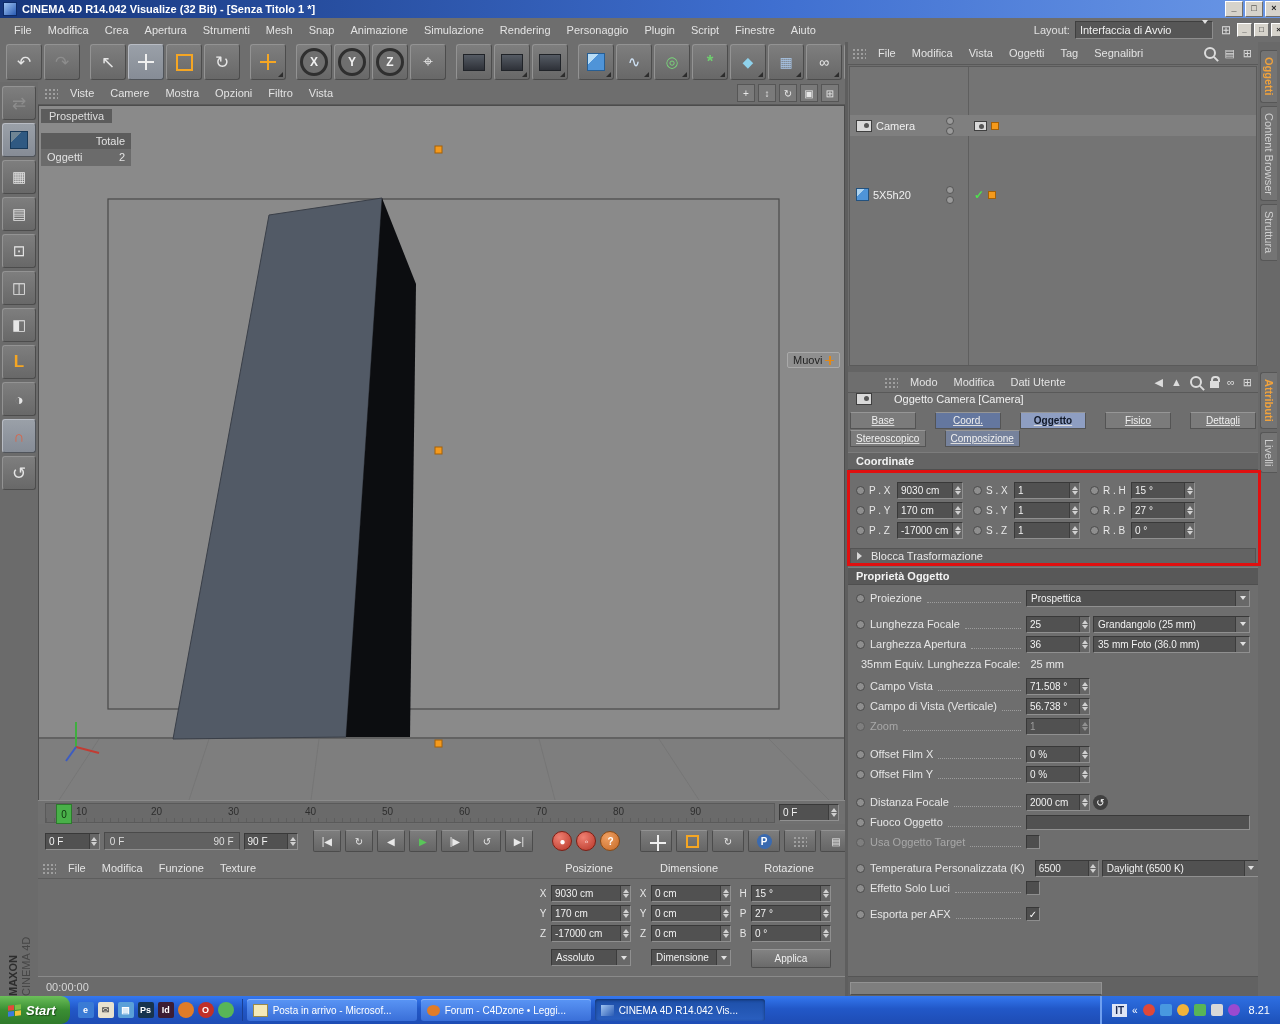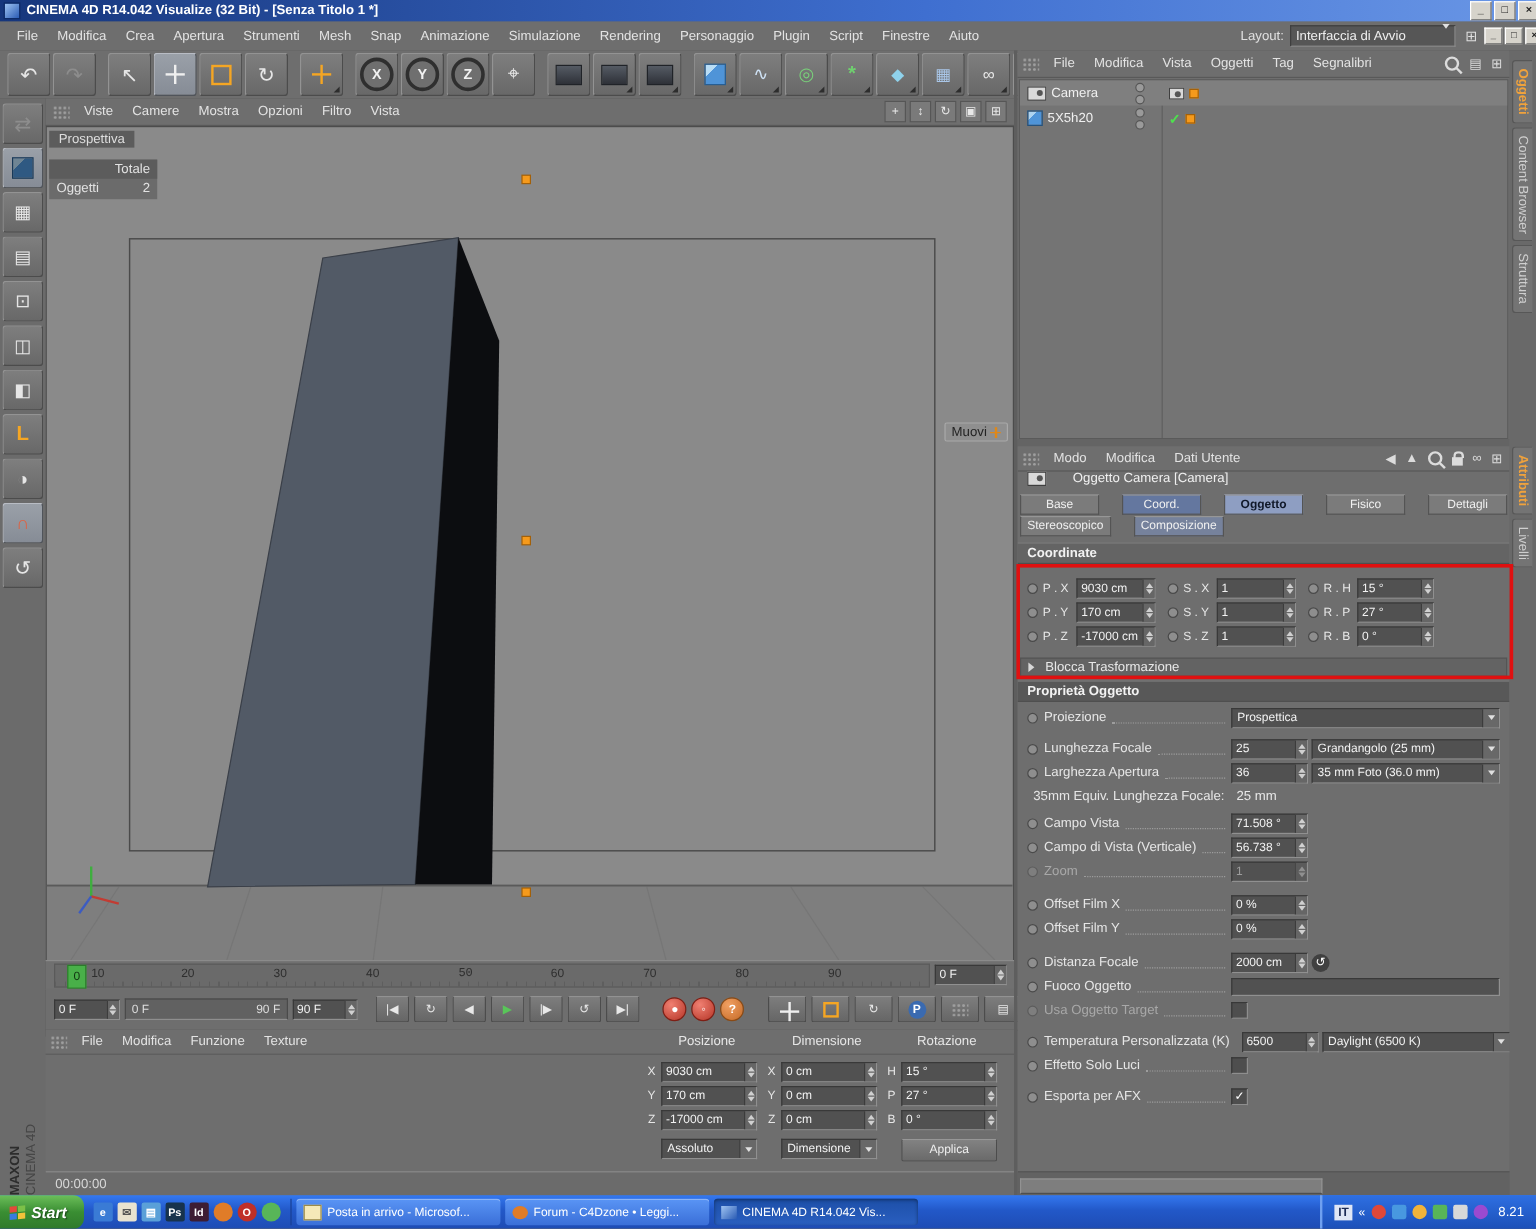--- a/index.html
+++ b/index.html
@@ -151,37 +151,37 @@
   #logo span{writing-mode:vertical-rl;transform:rotate(180deg);font-size:11px;}
   #logo .l1{font-weight:bold;color:#2d2d2d;}
   #logo .l2{color:#464646;}
   
   #vdivider{left:845px;top:42px;width:3px;height:954px;background:#5e5e5e;position:absolute;}
   #objmgr{left:848px;top:42px;width:410px;height:324px;background:#6e6e6e;position:absolute;}
   .pm-header{height:22px;display:flex;align-items:center;border-bottom:1px solid #595959;}
   .pm-icons{margin-left:auto;display:flex;align-items:center;gap:8px;padding-right:6px;color:#dcdcdc;font-size:11px;}
   #obj-list{position:relative;height:298px;background:#747474;border:1px solid #5a5a5a;margin:1px;}
   #obj-divider{position:absolute;left:118px;top:0;bottom:0;width:1px;background:#5f5f5f;}
-  .obj-row{display:flex;align-items:center;height:21px;padding-left:6px;position:relative;}
+  .obj-row{display:flex;align-items:center;height:21px;padding-left:6px;position:relative;margin-top:48px;}
   .obj-row.sel{background:#7f7f7f;}
   .obj-name{margin-left:4px;color:#f0f0f0;}
   .obj-toggles{position:absolute;left:96px;display:flex;flex-direction:column;gap:2px;}
   .tgl{width:6px;height:6px;border-radius:50%;background:#9a9a9a;border:1px solid #565656;}
   .obj-tags{position:absolute;left:124px;display:flex;align-items:center;gap:4px;}
   .orange-dot{width:6px;height:6px;background:#f59a1c;border:1px solid #a36008;}
   .green-check{color:#4fe04f;font-weight:bold;font-size:12px;}
   .cam-glyph{width:14px;height:10px;background:#d9d9d9;border:1px solid #3f3f3f;position:relative;}
   .cam-glyph::after{content:'';position:absolute;right:2px;top:2px;width:5px;height:5px;
     border-radius:50%;background:#555;}
   .cube-glyph{width:11px;height:11px;border:1px solid #24527e;
     background:linear-gradient(135deg,#aed3ef 0 32%,#4f94d8 32%);}
   #splitter2{left:848px;top:366px;width:410px;height:6px;background:#646464;position:absolute;}
   #attrmgr{left:848px;top:372px;width:410px;height:604px;background:#6e6e6e;position:absolute;overflow:hidden;}
   .am-title{height:18px;display:flex;align-items:flex-start;gap:22px;padding-left:8px;color:#f0f0f0;}
-  .am-tabs{display:flex;gap:19px;padding:1px 2px 0 2px;}
+  .am-tabs{display:flex;gap:19px;padding:1px 2px 0 2px;text-decoration:underline;}
   .tab{flex:1;height:15px;background:#7b7b7b;border:1px solid #545454;border-top-color:#969696;
     display:flex;align-items:center;justify-content:center;font-size:10px;color:#f0f0f0;}
   .tab.blue{background:#64779f;}
   .tab.activeTab{background:#8e9ec2;color:#101828;font-weight:bold;}
   .tab.blue2{background:#76829c;}
   .sec{height:16px;display:flex;align-items:center;padding-left:8px;background:#646464;
     border-top:1px solid #7c7c7c;border-bottom:1px solid #4f4f4f;color:#f2f2f2;font-weight:bold;}
   .cg-row{display:flex;align-items:center;height:20px;padding-left:8px;}
   .cg-lab{width:28px;font-size:10px;color:#e8e8e8;margin-left:4px;}
   .cg-fld{width:64px;}
@@ -427,21 +427,21 @@
   </div>
 </div>
 
 <div id="timeline">
   <div id="ruler">
     <div id="cur-frame">0</div>
     <span class="tick" style="left:30px;">10</span>
     <span class="tick" style="left:105px;">20</span>
     <span class="tick" style="left:182px;">30</span>
     <span class="tick" style="left:259px;">40</span>
-    <span class="tick" style="left:336px;font-family:Liberation Mono, monospace;">50</span>
+    <span class="tick" style="left:336px;">50</span>
     <span class="tick" style="left:413px;">60</span>
     <span class="tick" style="left:490px;">70</span>
     <span class="tick" style="left:567px;">80</span>
     <span class="tick" style="left:644px;">90</span>
   </div>
   <div id="tl-spin" class="fld">
     <span class="val">0 F</span>
       <span class="spin"></span>
   </div>
 </div>
@@ -645,21 +645,21 @@
         <span class="green-check">✓</span>
         <span class="orange-dot"></span>
       </span>
     </div>
   </div>
 </div>
 
 <div id="splitter2"></div>
 
 <div id="attrmgr">
-  <div class="pm-header" style="height:20px;">
+  <div class="pm-header" style="height:20px;padding-left:32px;">
     <span class="handle"></span>
     <span class="menu-item">Modo</span>
     <span class="menu-item">Modifica</span>
     <span class="menu-item">Dati Utente</span>
     <span class="pm-icons">
       <span>◀</span>
       <span>▲</span>
       <span class="mag"></span>
       <span class="lockicon"></span>
       <span>∞</span>

